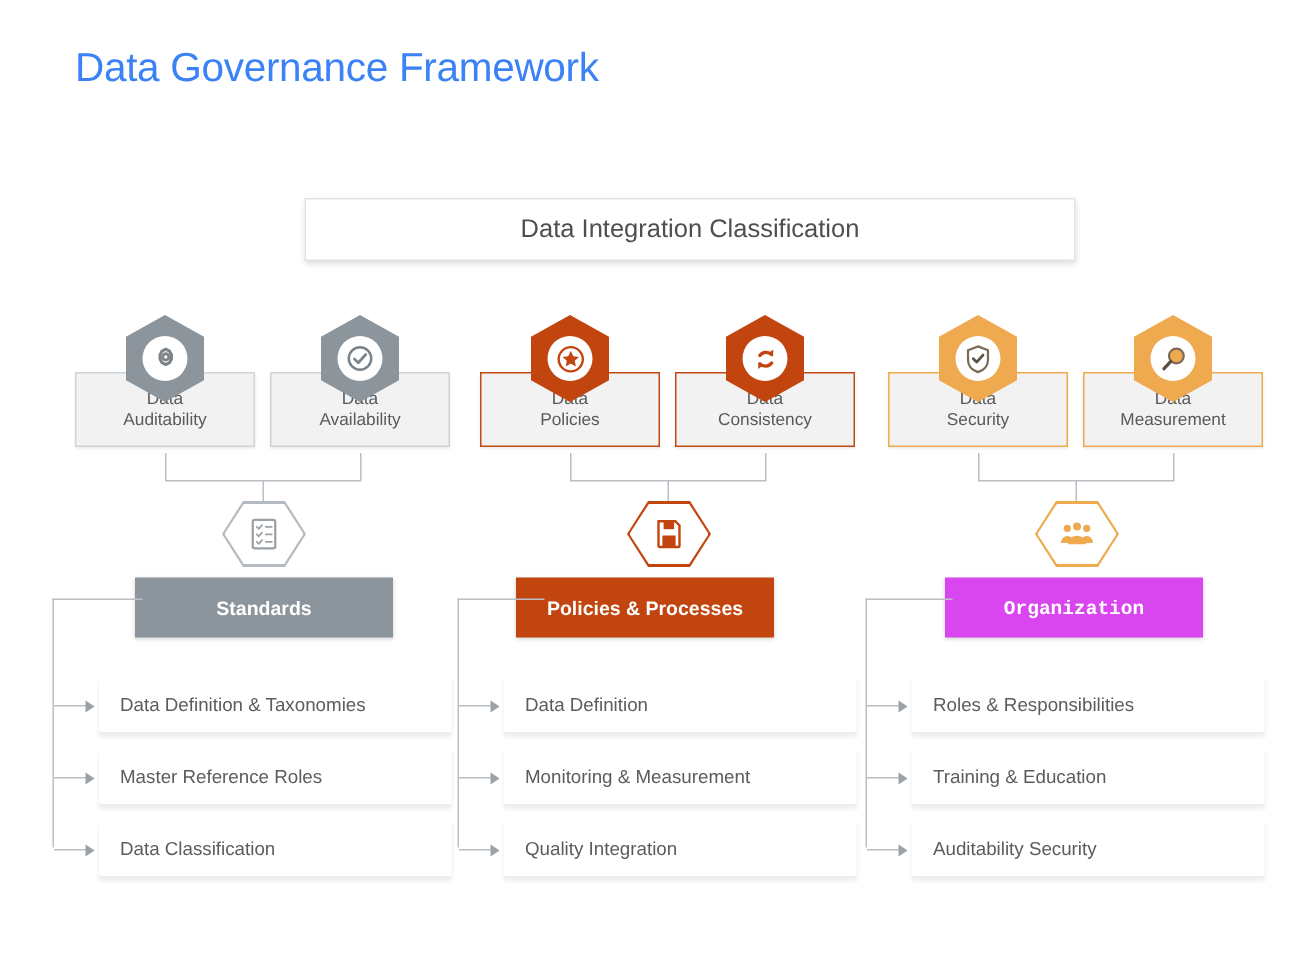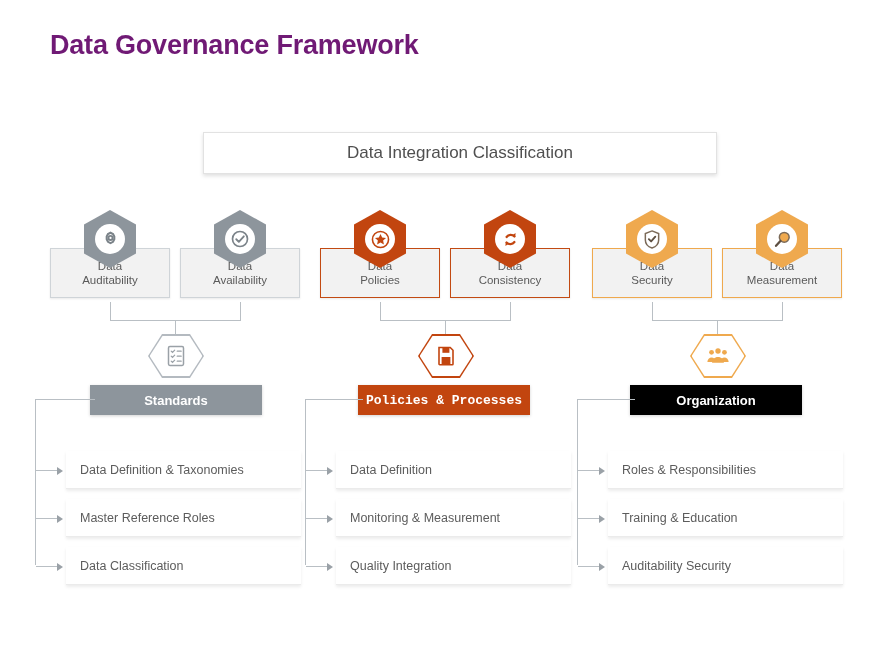--- a/index.html
+++ b/index.html
@@ -14,22 +14,22 @@
     overflow: hidden;
     font-family: "Liberation Sans", sans-serif;
     color: #595959;
   }
 
   #page-title {
     position: absolute;
     left: 50px;
     top: 30px;
     font-size: 27px;
-    font-weight: bold;
-    color: #701a75;
+    font-weight: normal;
+    color: #3b82f6;
     letter-spacing: -0.2px;
   }
 
   
   #top-banner {
     position: absolute;
     left: 203px;
     top: 132px;
     width: 512px;
     height: 40px;
@@ -150,30 +150,30 @@
   .mid-hex .glyph {
     position: absolute; inset: 0;
     display: flex; align-items: center; justify-content: center;
   }
 
   
   .cat-bar {
     position: absolute;
     top: 385px;
     width: 172px;
-    height: 30px;
+    height: 40px;
     display: flex; align-items: center; justify-content: center;
     color: #ffffff;
     font-size: 13px;
     font-weight: bold;
     box-shadow: 0 1px 3px rgba(0,0,0,0.18);
   }
   .cat-bar.g0 { left: 90px; background: #8d959c; }
-  .cat-bar.g1 { left: 358px; background: #c2450f; font-family: Liberation Mono, monospace; }
-  .cat-bar.g2 { left: 630px; background: #000000; }
+  .cat-bar.g1 { left: 344px; background: #c2450f; }
+  .cat-bar.g2 { left: 630px; background: #d946ef; font-family: Liberation Mono, monospace; }
 
   
   .list-col { position: absolute; top: 399px; }
   .list-col.g0 { left: 30px; }
   .list-col.g1 { left: 300px; }
   .list-col.g2 { left: 572px; }
 
   .bracket-h {
     position: absolute; top: 0px; left: 5px; height: 1px; background: #b9bfc4;
   }

